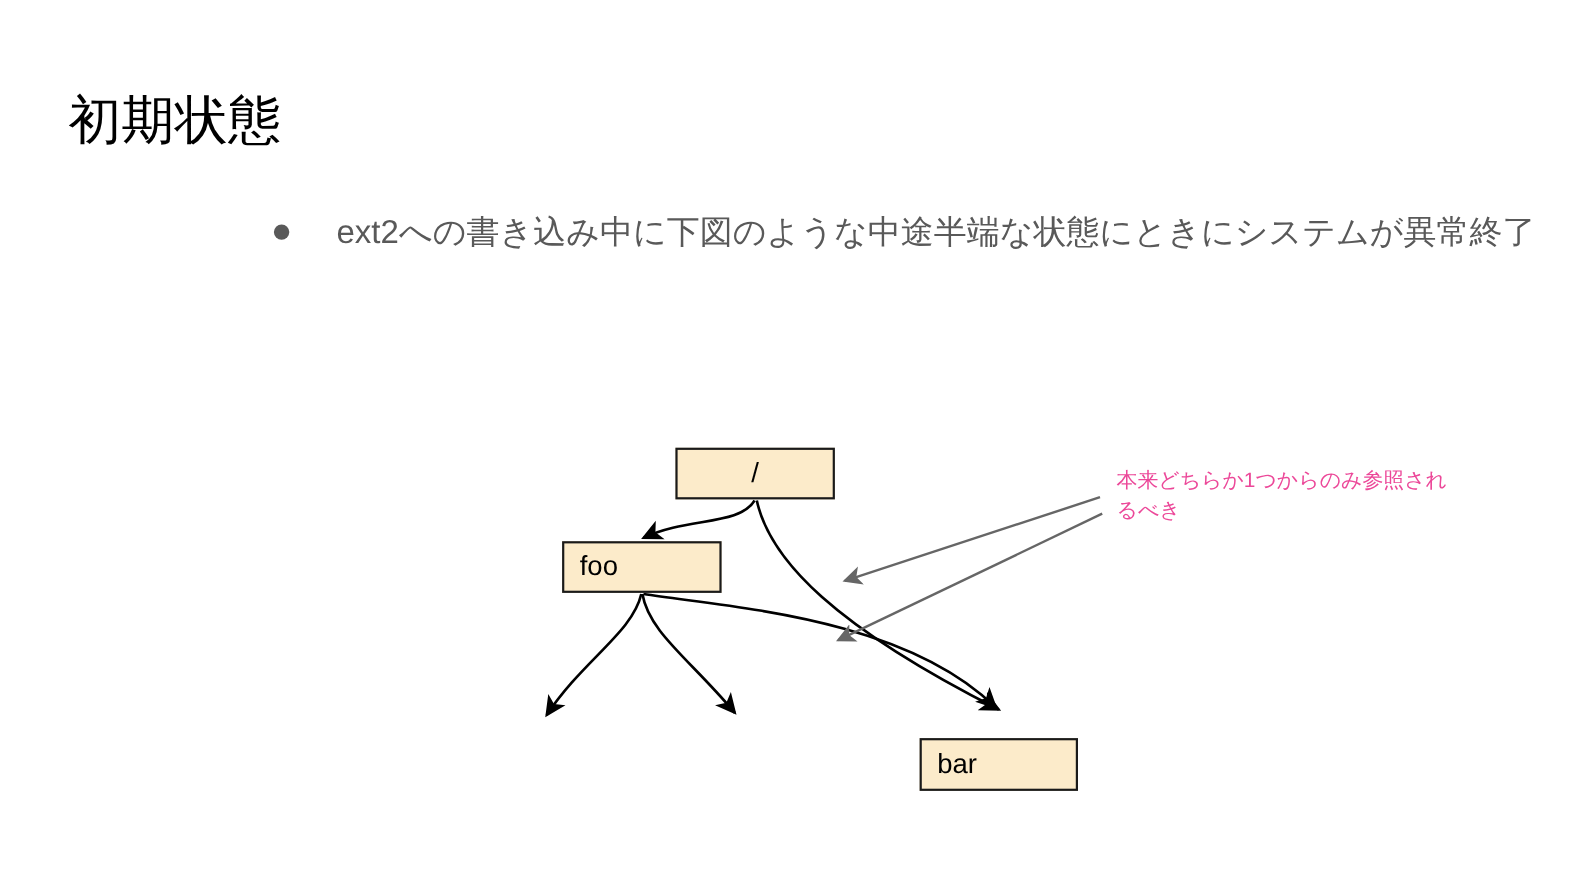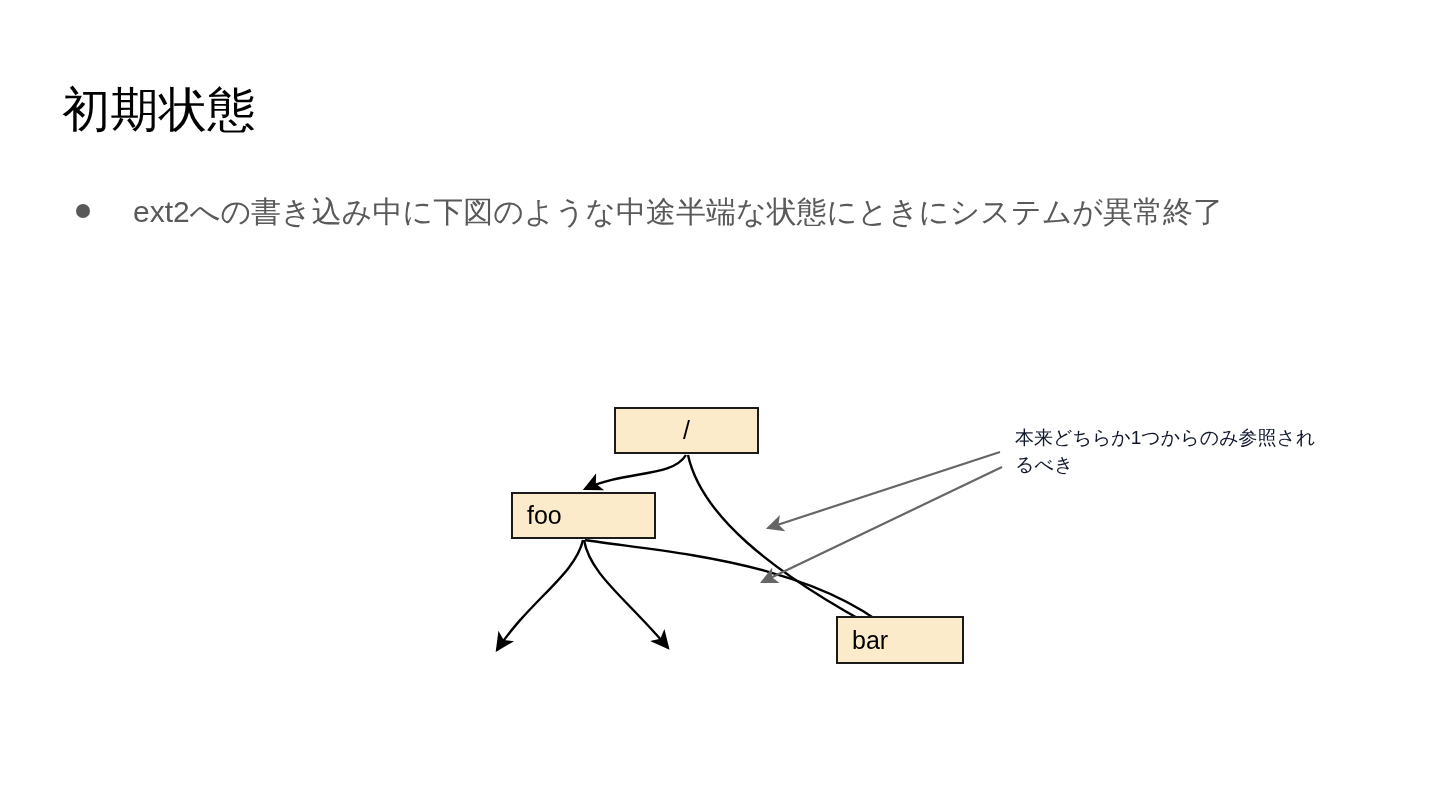--- a/index.html
+++ b/index.html
@@ -36,20 +36,21 @@
   }
 
   
   #bullet-row {
     position: absolute;
     left: 76px;
     top: 192px;
     width: 1320px;
     display: flex;
     align-items: flex-start;
+    justify-content: flex-end;
   }
   #bullet-marker {
     width: 14px;
     height: 14px;
     border-radius: 50%;
     background: #595959;
     margin-top: 12px;
     flex: 0 0 auto;
   }
   #bullet-text {
@@ -86,31 +87,31 @@
     border: 2px solid #1a1a1a;
     border-radius: 10px;
   }
   .node.center { justify-content: center; }
   .node.left { justify-content: flex-start; padding-left: 14px; }
 
   #node-root  { left: 614px; top: 407px; width: 145px; height: 47px; }
   #node-foo   { left: 511px; top: 492px; width: 145px; height: 47px; align-items: center; }
   #node-hoge  { left: 440px; top: 654px; width: 112px; height: 54px; }
   #node-huga  { left: 614px; top: 652px; width: 112px; height: 51px; }
-  #node-bar   { left: 836px; top: 616px; width: 128px; height: 48px; }
+  #node-bar   { left: 836px; top: 671px; width: 144px; height: 48px; }
 
   
   #annotation {
     position: absolute;
     left: 1015px;
     top: 424px;
     width: 310px;
     font-size: 19px;
     line-height: 27px;
-    color: #0f172a;
+    color: #ec4899;
   }
   .edge-layer {
     position: absolute;
     left: 0; top: 0;
     width: 1440px; height: 810px;
     pointer-events: none;
   }
 </style>
 </head>
 <body>

